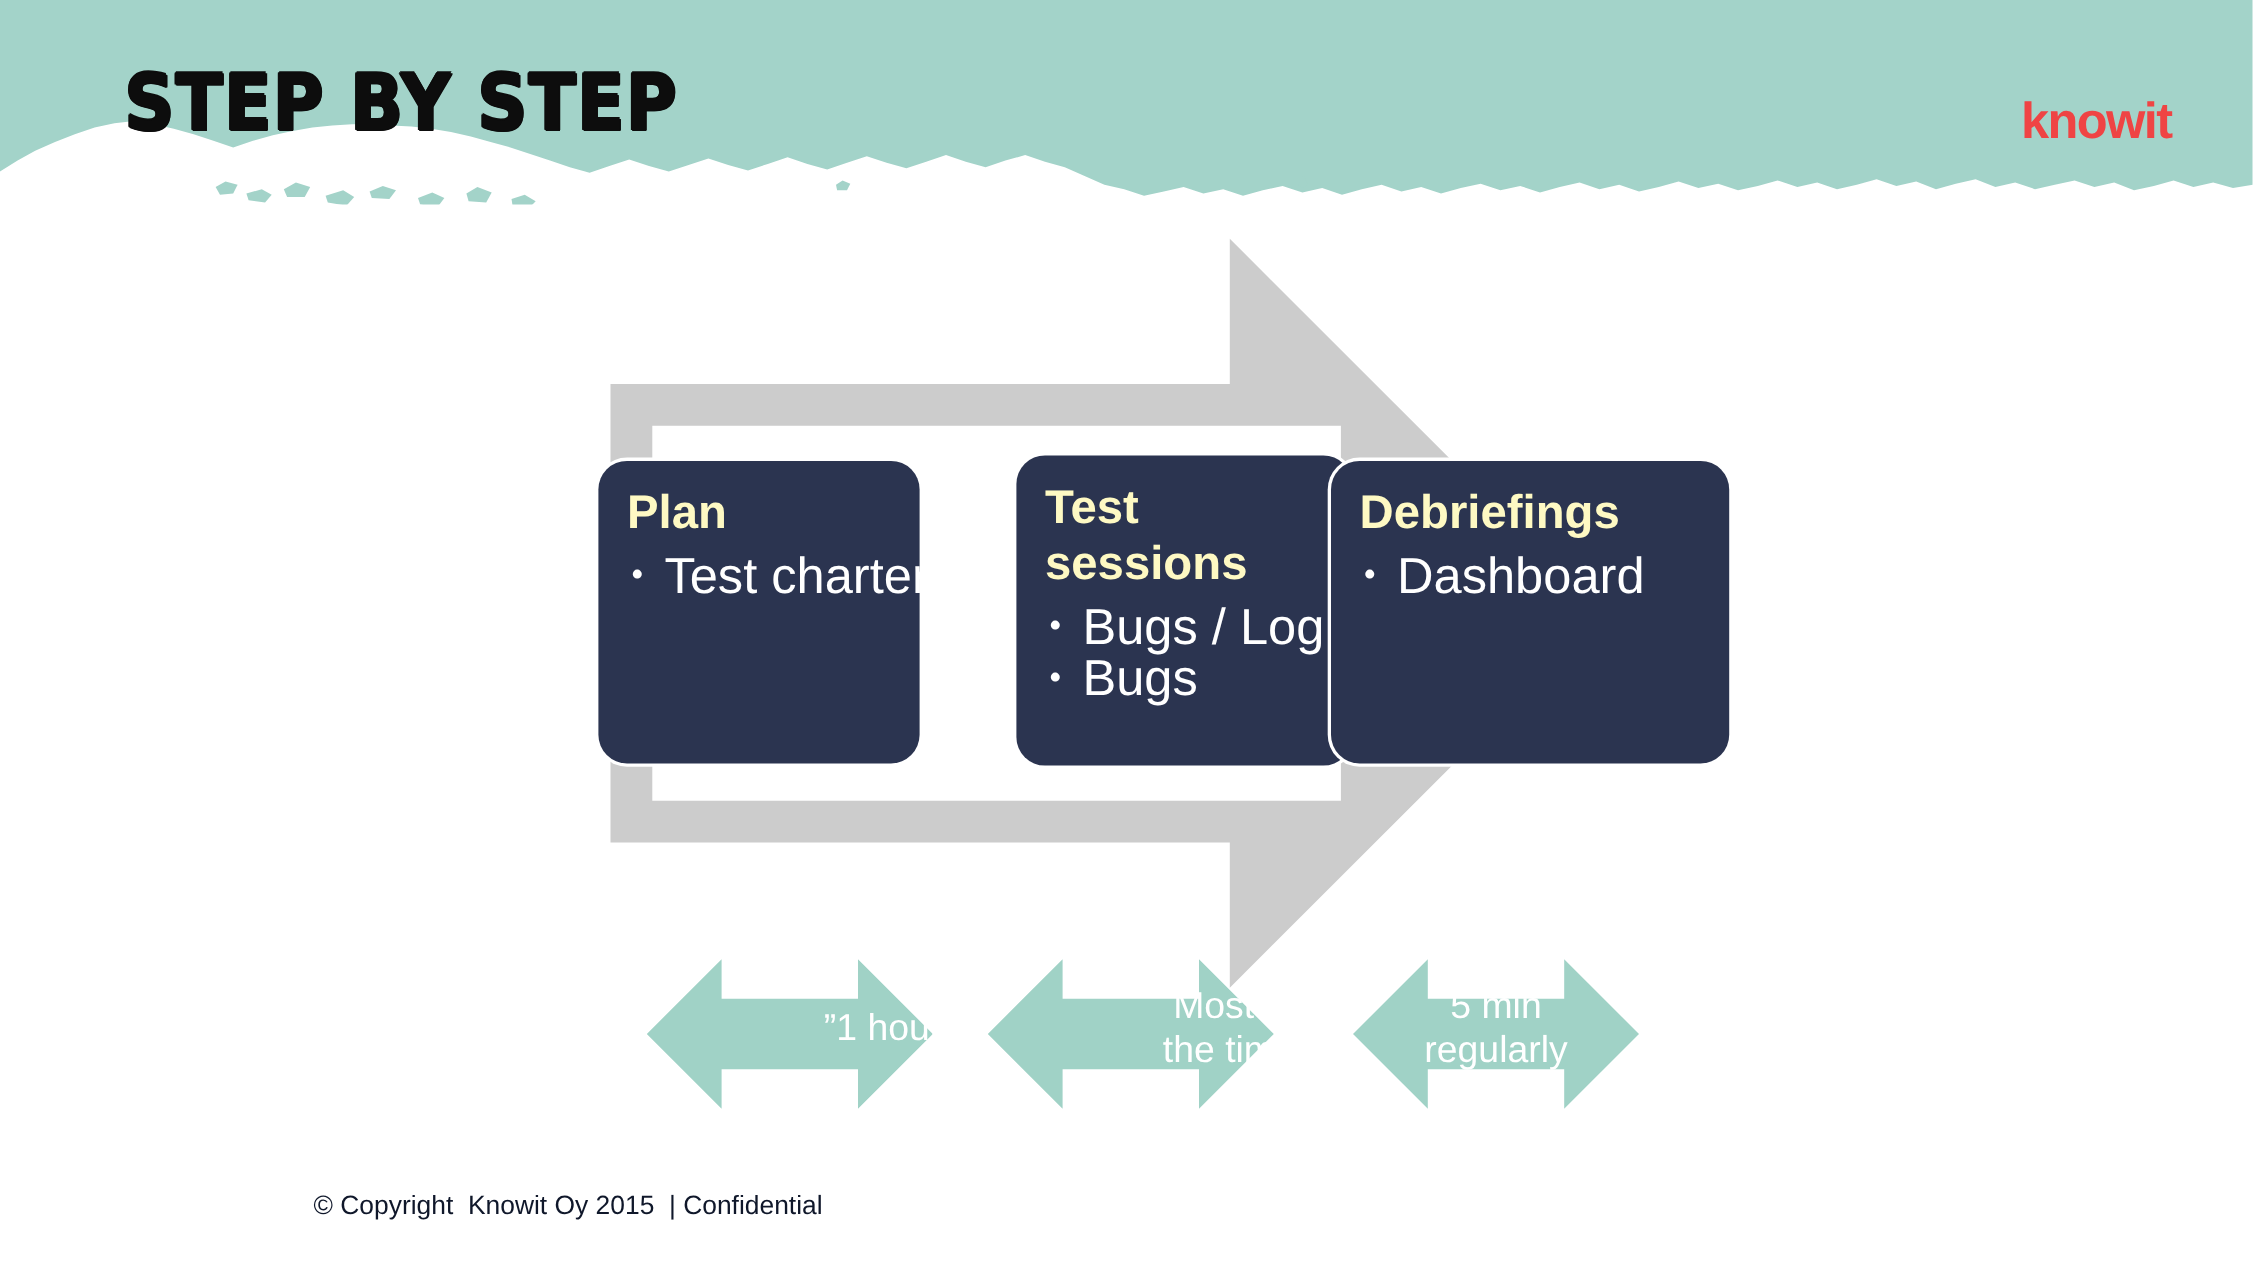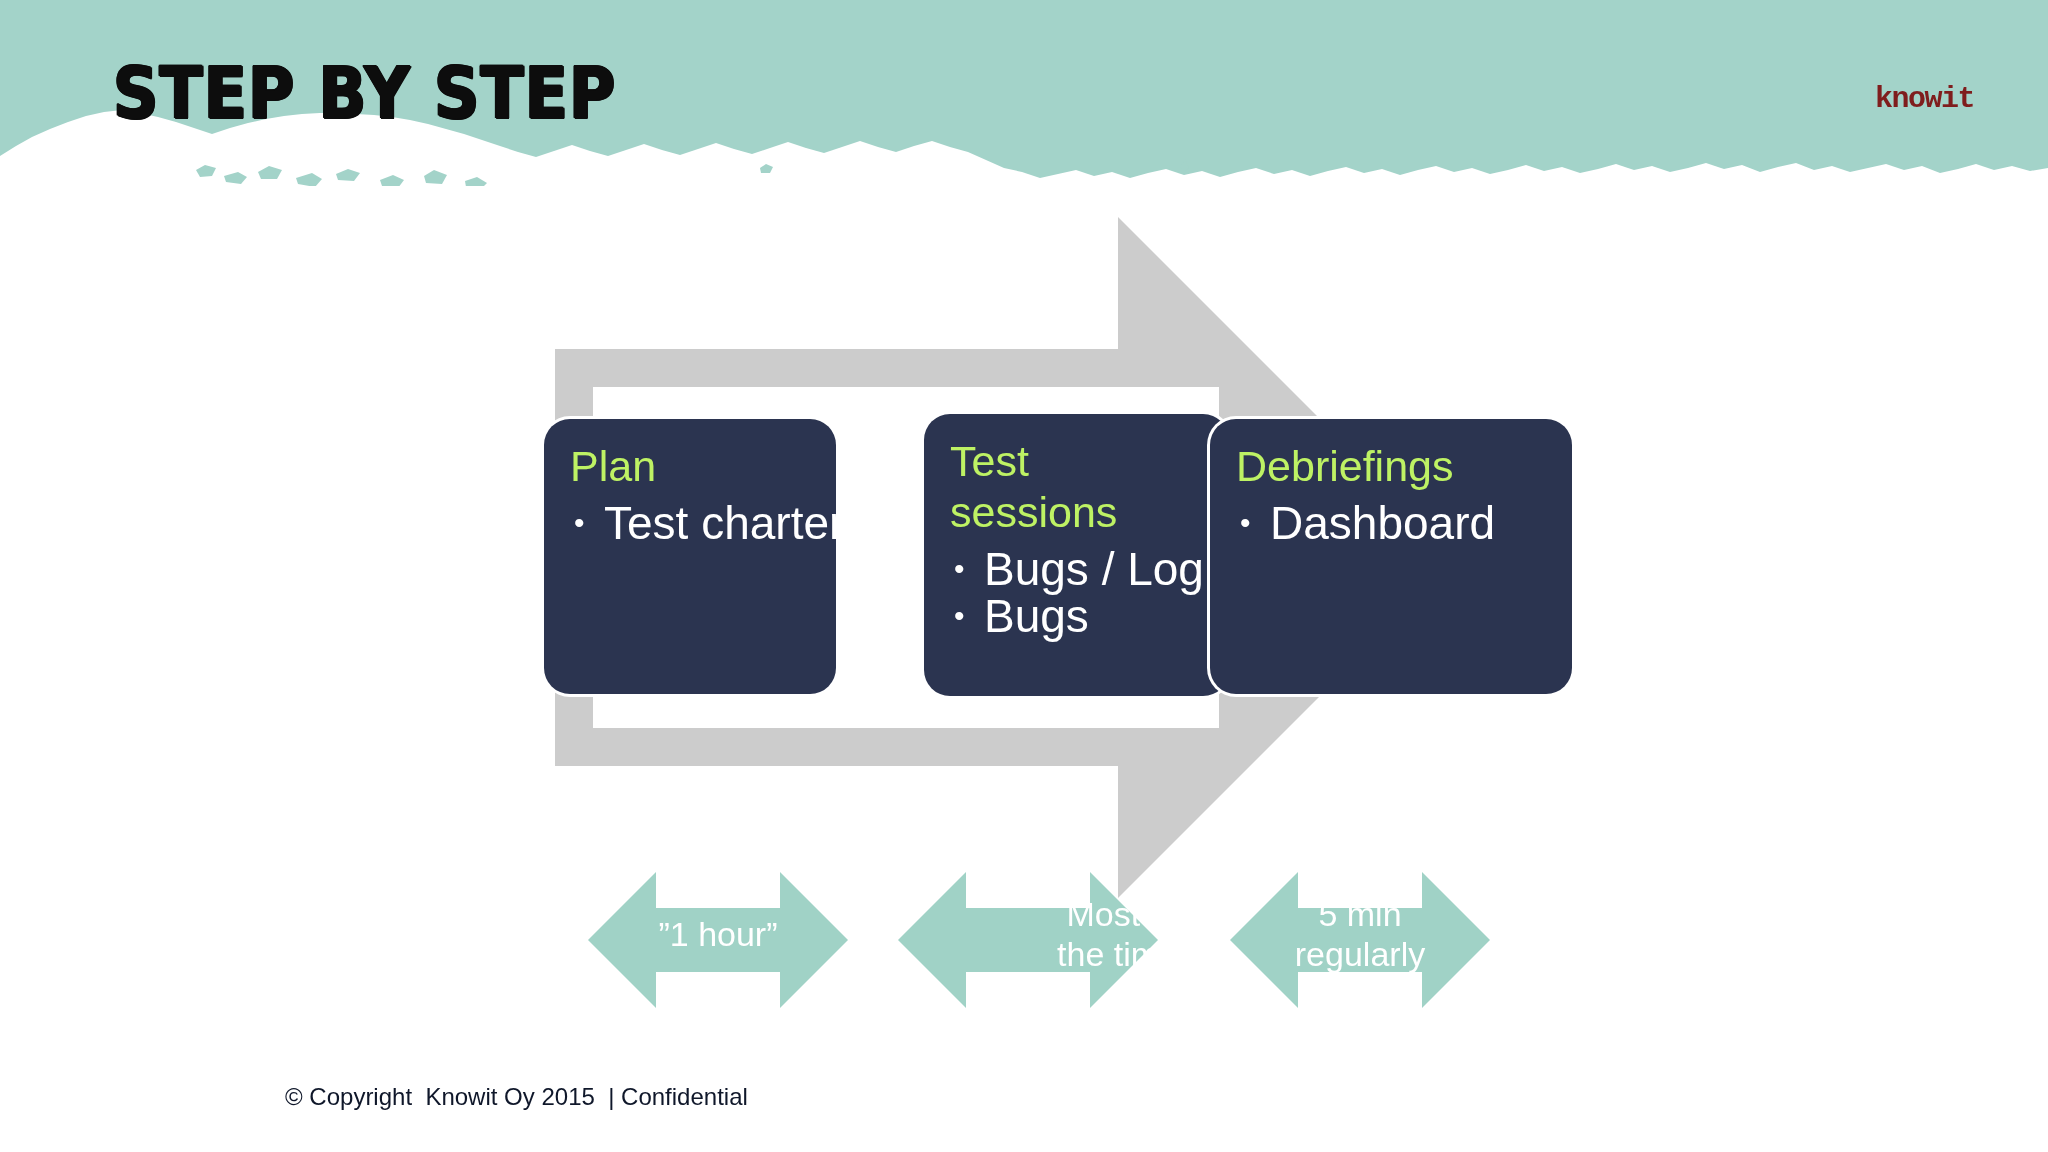--- a/index.html
+++ b/index.html
@@ -47,25 +47,25 @@
     text-shadow:
       1.2px 0 0 #0d0d0d, -1.2px 0 0 #0d0d0d,
       0 1.2px 0 #0d0d0d, 0 -1.2px 0 #0d0d0d,
       1px 1px 0 #0d0d0d, -1px -1px 0 #0d0d0d;
     white-space: nowrap;
   }
   .brand-logo {
     position: absolute;
     right: 74px;
     top: 82px;
-    font-family: Liberation Mono, monospace;
+    font-family: Liberation Sans, sans-serif;
     font-weight: bold;
-    font-size: 30px;
+    font-size: 46px;
     letter-spacing: -1.5px;
-    color: #7f1d1d;
+    color: #ef4444;
     white-space: nowrap;
   }
 
   
   .grey-arrow {
     position: absolute;
     left: 0; top: 0;
     width: 2048px;
     height: 1152px;
     pointer-events: none;
@@ -77,22 +77,22 @@
     border-radius: 26px;
     background: #2b3450;
     box-shadow: 0 0 0 3px #ffffff;
     box-sizing: border-box;
     padding: 22px 26px 18px 26px;
     color: #ffffff;
   }
   .stage-title {
     font-size: 43px;
     line-height: 51px;
-    font-weight: normal;
-    color: #bef264;
+    font-weight: bold;
+    color: #fef9c3;
     margin: 0;
     white-space: pre-line;
   }
   .stage-bullets {
     list-style: none;
     margin: 8px 0 0 0;
     padding: 0;
   }
   .stage-bullets li {
     font-size: 46px;
@@ -128,21 +128,21 @@
     text-align: center;
     color: #ffffff;
     font-size: 34px;
     line-height: 40px;
     white-space: pre-line;
     pointer-events: none;
   }
   #duo-1 { left: 568px; top: 810px; }
   #duo-2 { left: 878px; top: 810px; }
   #duo-3 { left: 1210px; top: 810px; }
-  #duo-1 .duo-label { top: 104px; }
+  #duo-1 .duo-label { top: 104px; text-align: right; }
   #duo-2 .duo-label { top: 84px; text-align: right; }
   #duo-3 .duo-label { top: 84px; }
 
   
   .footer-note {
     position: absolute;
     left: 285px;
     top: 1083px;
     font-size: 24px;
     color: #0f172a;

